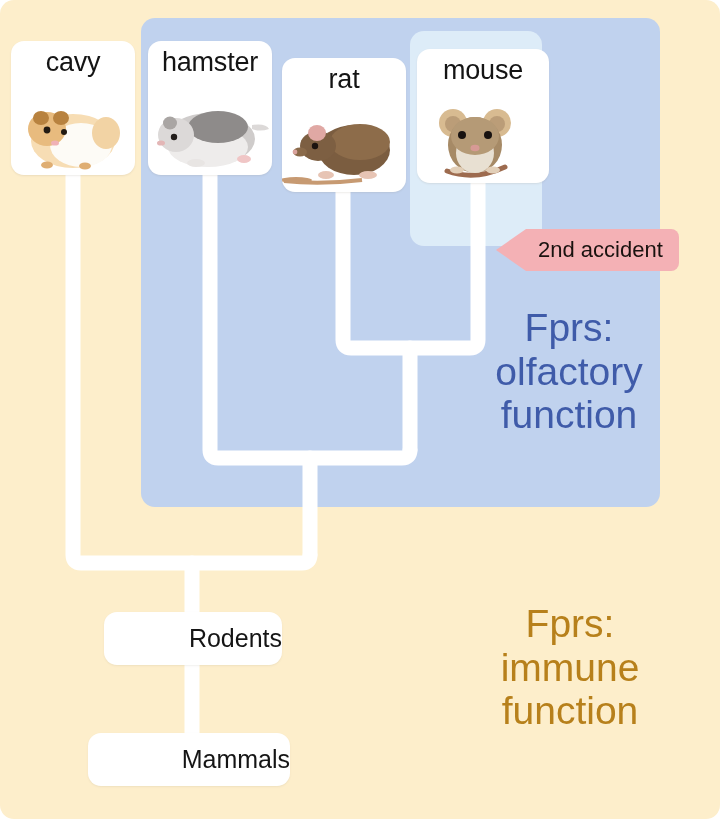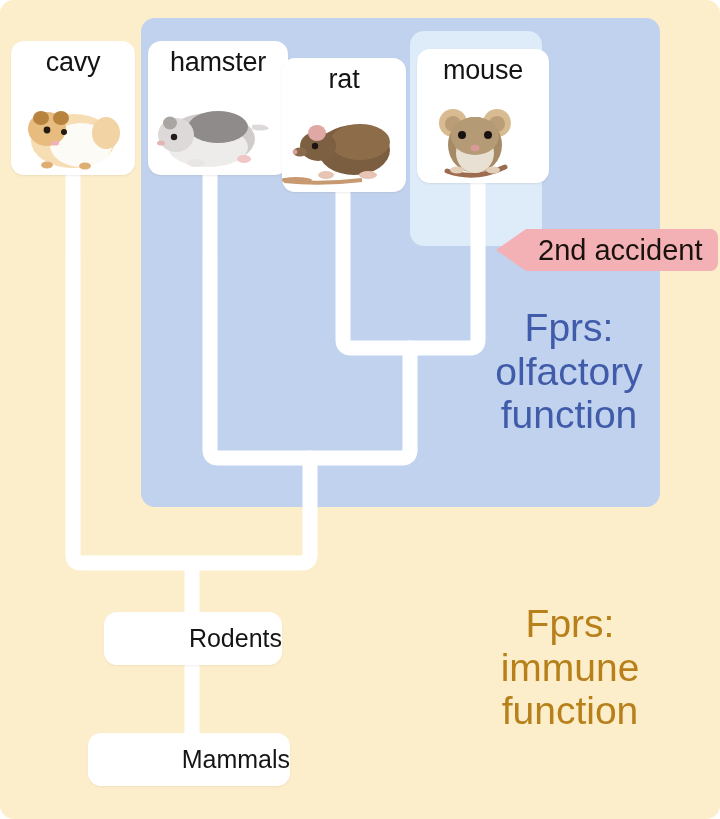--- a/index.html
+++ b/index.html
@@ -101,21 +101,21 @@
     left: 88px;
     top: 733px;
     width: 202px;
     height: 53px;
   }
 
   
   .accident {
     position: absolute;
     color: #19120f;
-    font-size: 29px;
+    font-size: 22px;
     white-space: nowrap;
     display: flex;
     align-items: center;
   }
   .accident .flag {
     position: relative;
     background: #f4b1b5;
     height: 42px;
     display: flex;
     align-items: center;
@@ -194,21 +194,21 @@
         <circle cx="36" cy="45" r="3.4" fill="#231a12"></circle>
         <circle cx="53" cy="47" r="3.0" fill="#231a12"></circle>
         <ellipse cx="44" cy="58" rx="4" ry="2.6" fill="#f0b2b6"></ellipse>
         <ellipse cx="36" cy="80" rx="6" ry="3.5" fill="#dfae73"></ellipse>
         <ellipse cx="74" cy="81" rx="6" ry="3.5" fill="#dfae73"></ellipse>
         <ellipse cx="95" cy="48" rx="14" ry="16" fill="#f2d3a4"></ellipse>
       </svg>
     </div>
   </div>
 
-  <div class="taxon-card" style="left:148px; top:41px; width:124px; height:134px;padding-left:16px;">
+  <div class="taxon-card" style="left:148px; top:41px; width:124px; height:134px;">
     <div class="taxon-label">hamster</div>
     <div class="taxon-art">
       <svg viewBox="0 0 124 86" width="124" height="86">
         <ellipse cx="62" cy="54" rx="45" ry="26" fill="#cfcccb"></ellipse>
         <ellipse cx="60" cy="62" rx="40" ry="20" fill="#eeeceb"></ellipse>
         <ellipse cx="70" cy="42" rx="30" ry="16" fill="#8e8b8a"></ellipse>
         <ellipse cx="28" cy="50" rx="18" ry="17" fill="#dcd9d8"></ellipse>
         <ellipse cx="22" cy="38" rx="7" ry="6.5" fill="#a9a5a3"></ellipse>
         <circle cx="26" cy="52" r="3.2" fill="#221d1b"></circle>
         <ellipse cx="13" cy="58" rx="4" ry="2.6" fill="#e3b6b6"></ellipse>

